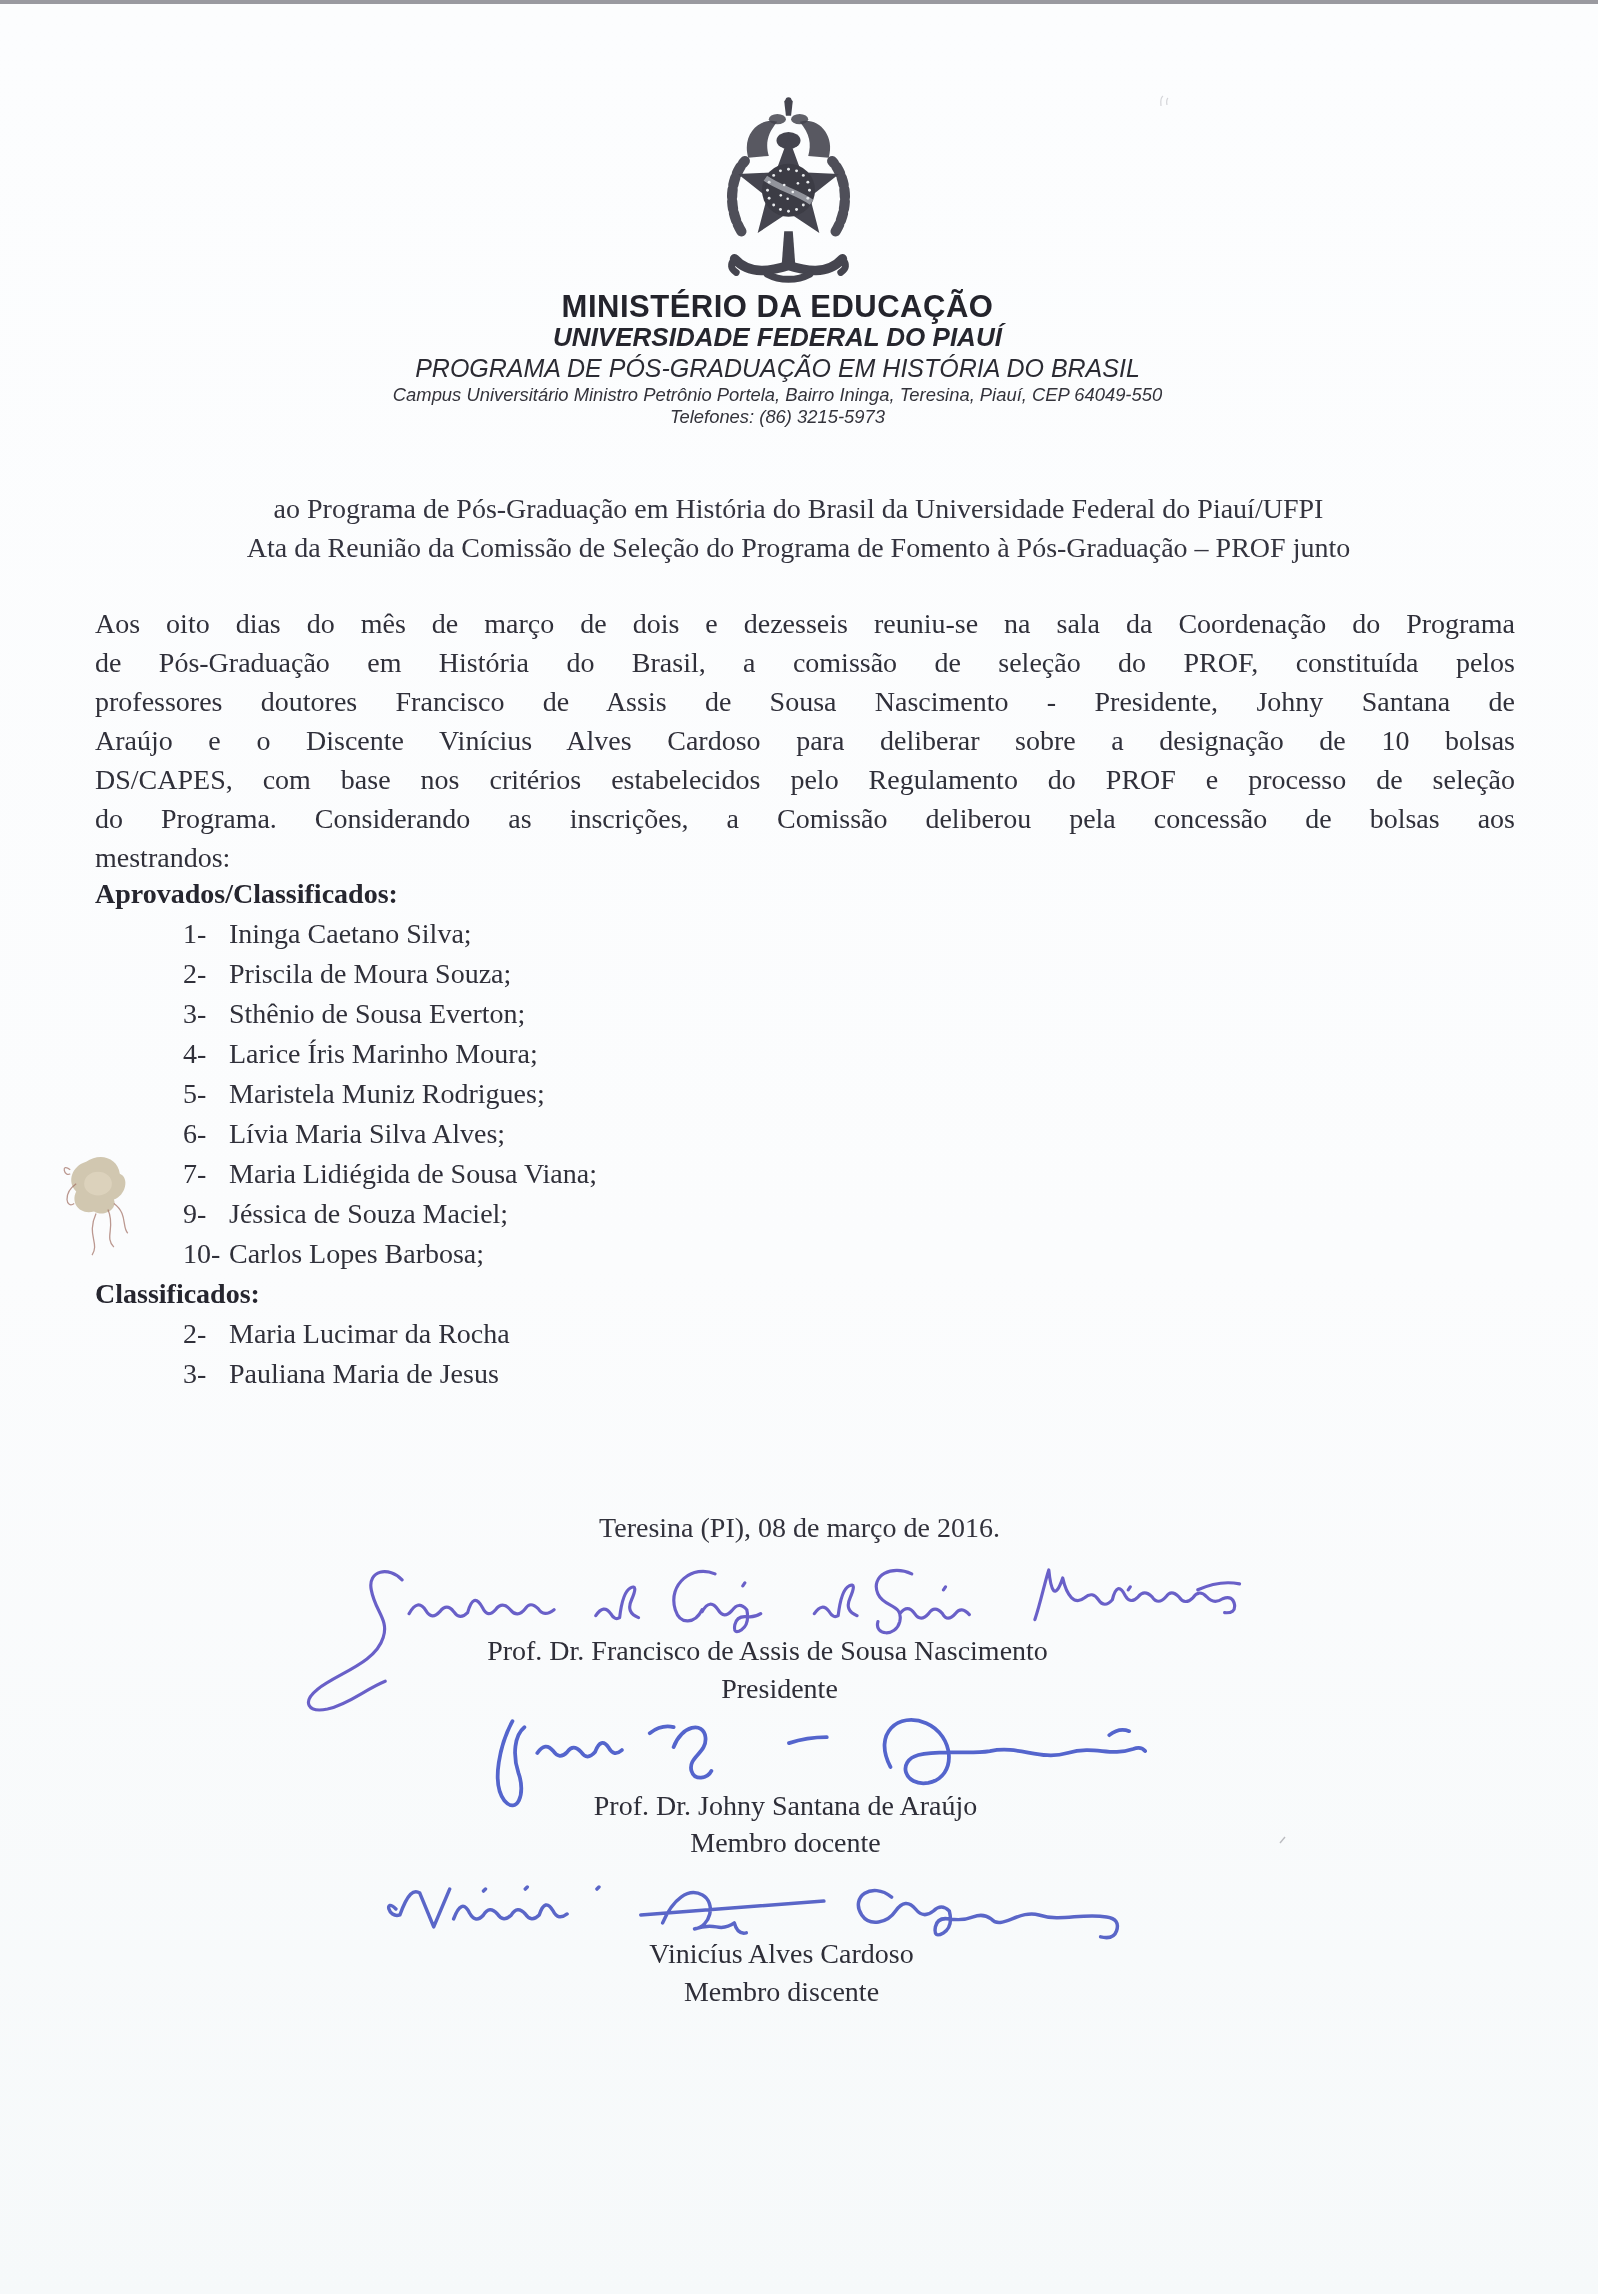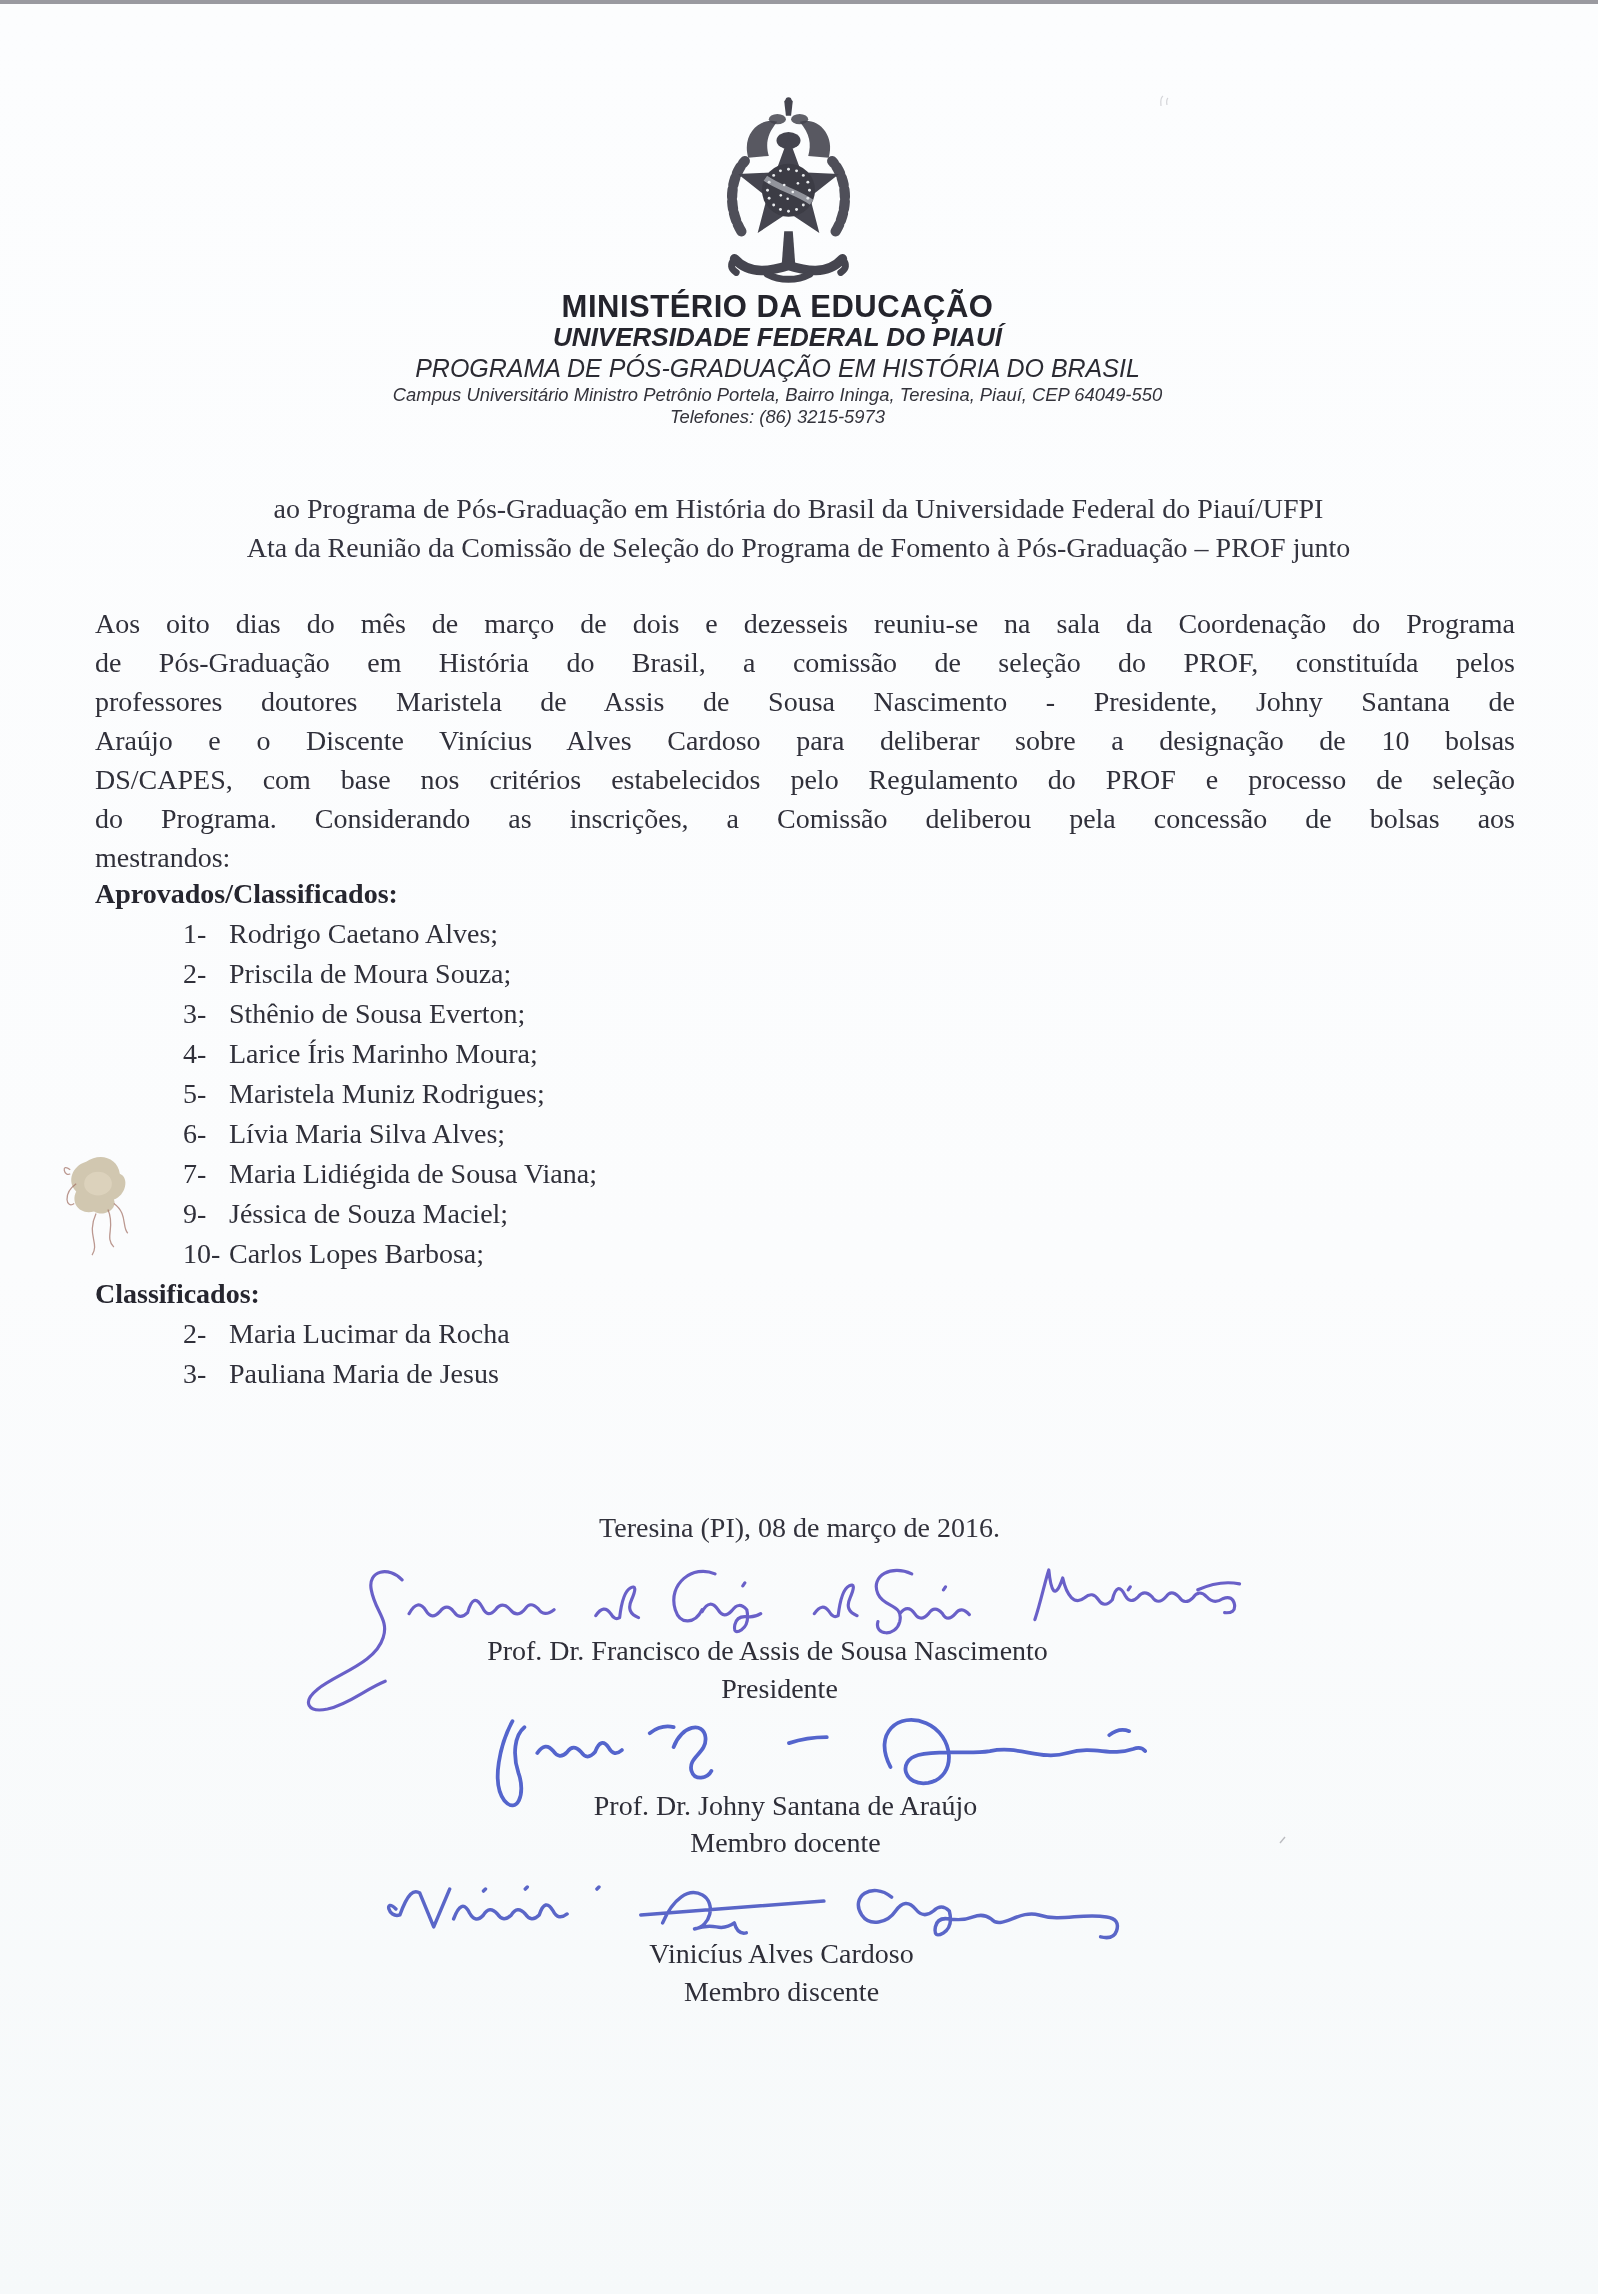--- a/index.html
+++ b/index.html
@@ -108,31 +108,31 @@
   <div class="hline h5">Telefones: (86) 3215-5973</div>
 
   <div class="title">
     <div>ao Programa de Pós-Graduação em História do Brasil da Universidade Federal do Piauí/UFPI</div>
     <div>Ata da Reunião da Comissão de Seleção do Programa de Fomento à Pós-Graduação – PROF junto</div>
   </div>
 
   <div class="para">
     <div class="b-line">Aos oito dias do mês de março de dois e dezesseis reuniu-se na sala da Coordenação do Programa</div>
     <div class="b-line">de Pós-Graduação em História do Brasil, a comissão de seleção do PROF, constituída pelos</div>
-    <div class="b-line">professores doutores Maristela de Assis de Sousa Nascimento - Presidente, Johny Santana de</div>
+    <div class="b-line">professores doutores Francisco de Assis de Sousa Nascimento - Presidente, Johny Santana de</div>
     <div class="b-line">Araújo e o Discente Vinícius Alves Cardoso para deliberar sobre a designação de 10 bolsas</div>
     <div class="b-line">DS/CAPES, com base nos critérios estabelecidos pelo Regulamento do PROF e processo de seleção</div>
     <div class="b-line">do Programa. Considerando as inscrições, a Comissão deliberou pela concessão de bolsas aos</div>
     <div class="b-line last">mestrandos:</div>
   </div>
 
   <div class="listblock">
     <div class="heading">Aprovados/Classificados:</div>
     <div>
-        <div class="li-row"><span class="li-num">1-</span><span>Rodrigo Caetano Alves;</span></div>
+        <div class="li-row"><span class="li-num">1-</span><span>Ininga Caetano Silva;</span></div>
         <div class="li-row"><span class="li-num">2-</span><span>Priscila de Moura Souza;</span></div>
         <div class="li-row"><span class="li-num">3-</span><span>Sthênio de Sousa Everton;</span></div>
         <div class="li-row"><span class="li-num">4-</span><span>Larice Íris Marinho Moura;</span></div>
         <div class="li-row"><span class="li-num">5-</span><span>Maristela Muniz Rodrigues;</span></div>
         <div class="li-row"><span class="li-num">6-</span><span>Lívia Maria Silva Alves;</span></div>
         <div class="li-row"><span class="li-num">7-</span><span>Maria Lidiégida de Sousa Viana;</span></div>
         <div class="li-row"><span class="li-num">9-</span><span>Jéssica de Souza Maciel;</span></div>
         <div class="li-row"><span class="li-num">10-</span><span>Carlos Lopes Barbosa;</span></div>
       </div>
     <div class="heading">Classificados:</div>

